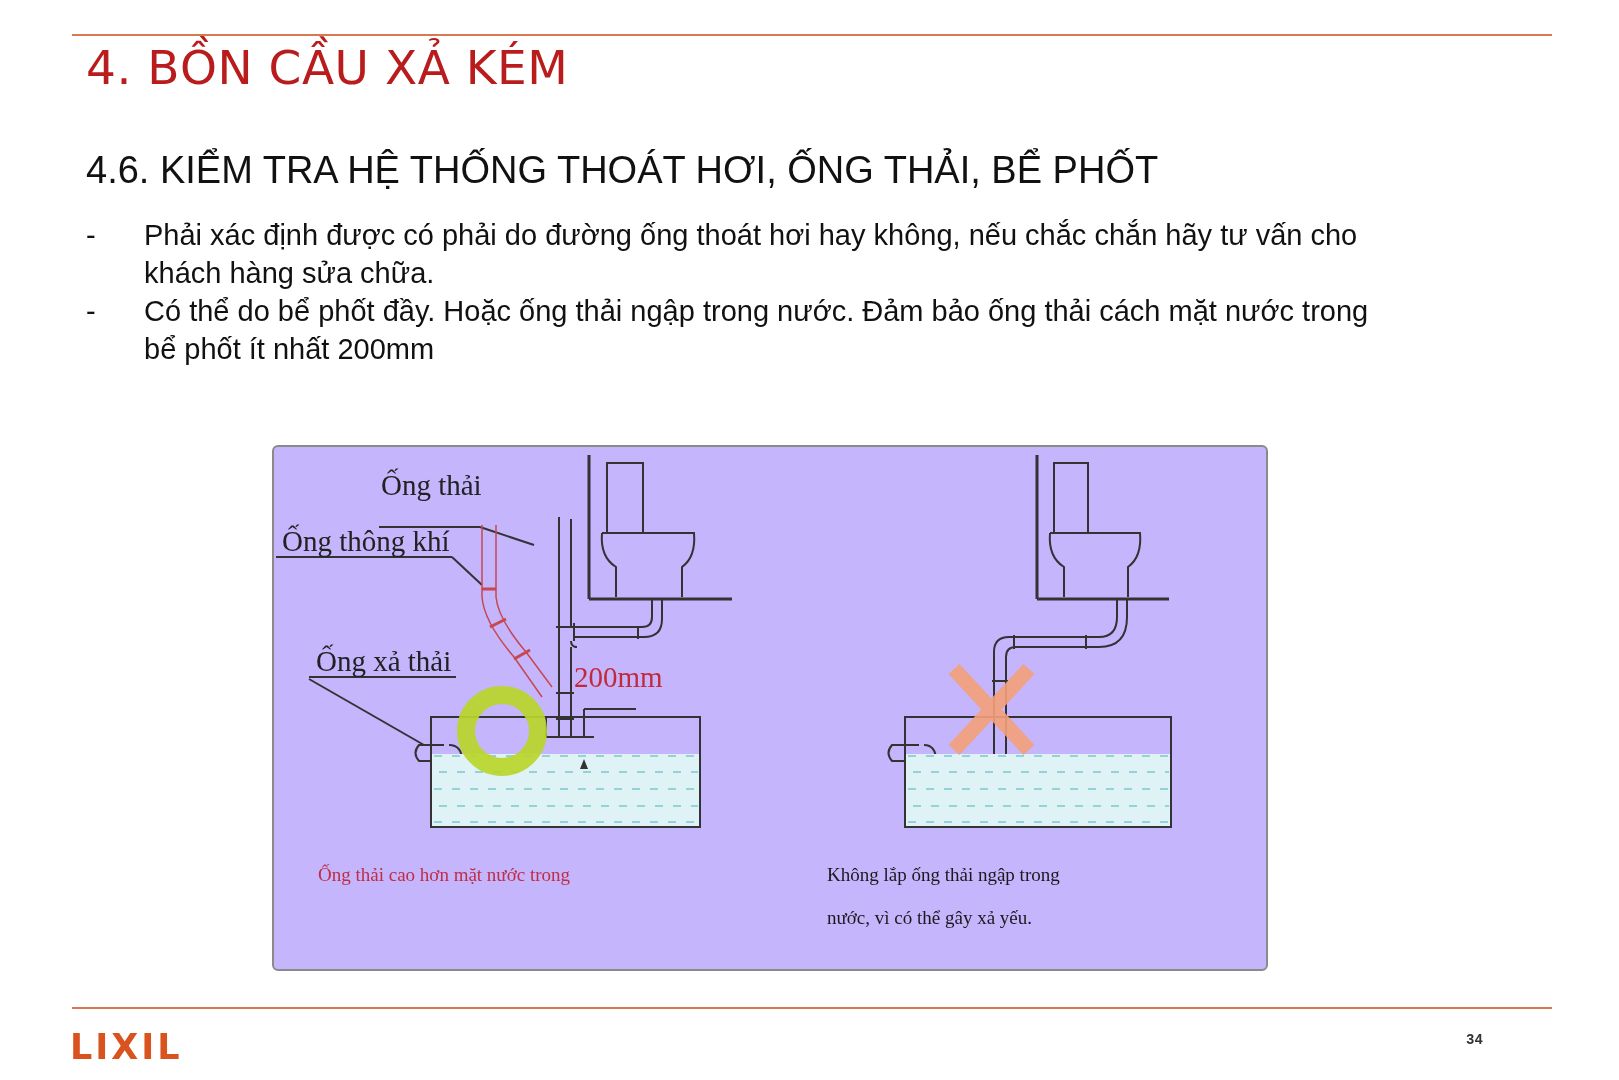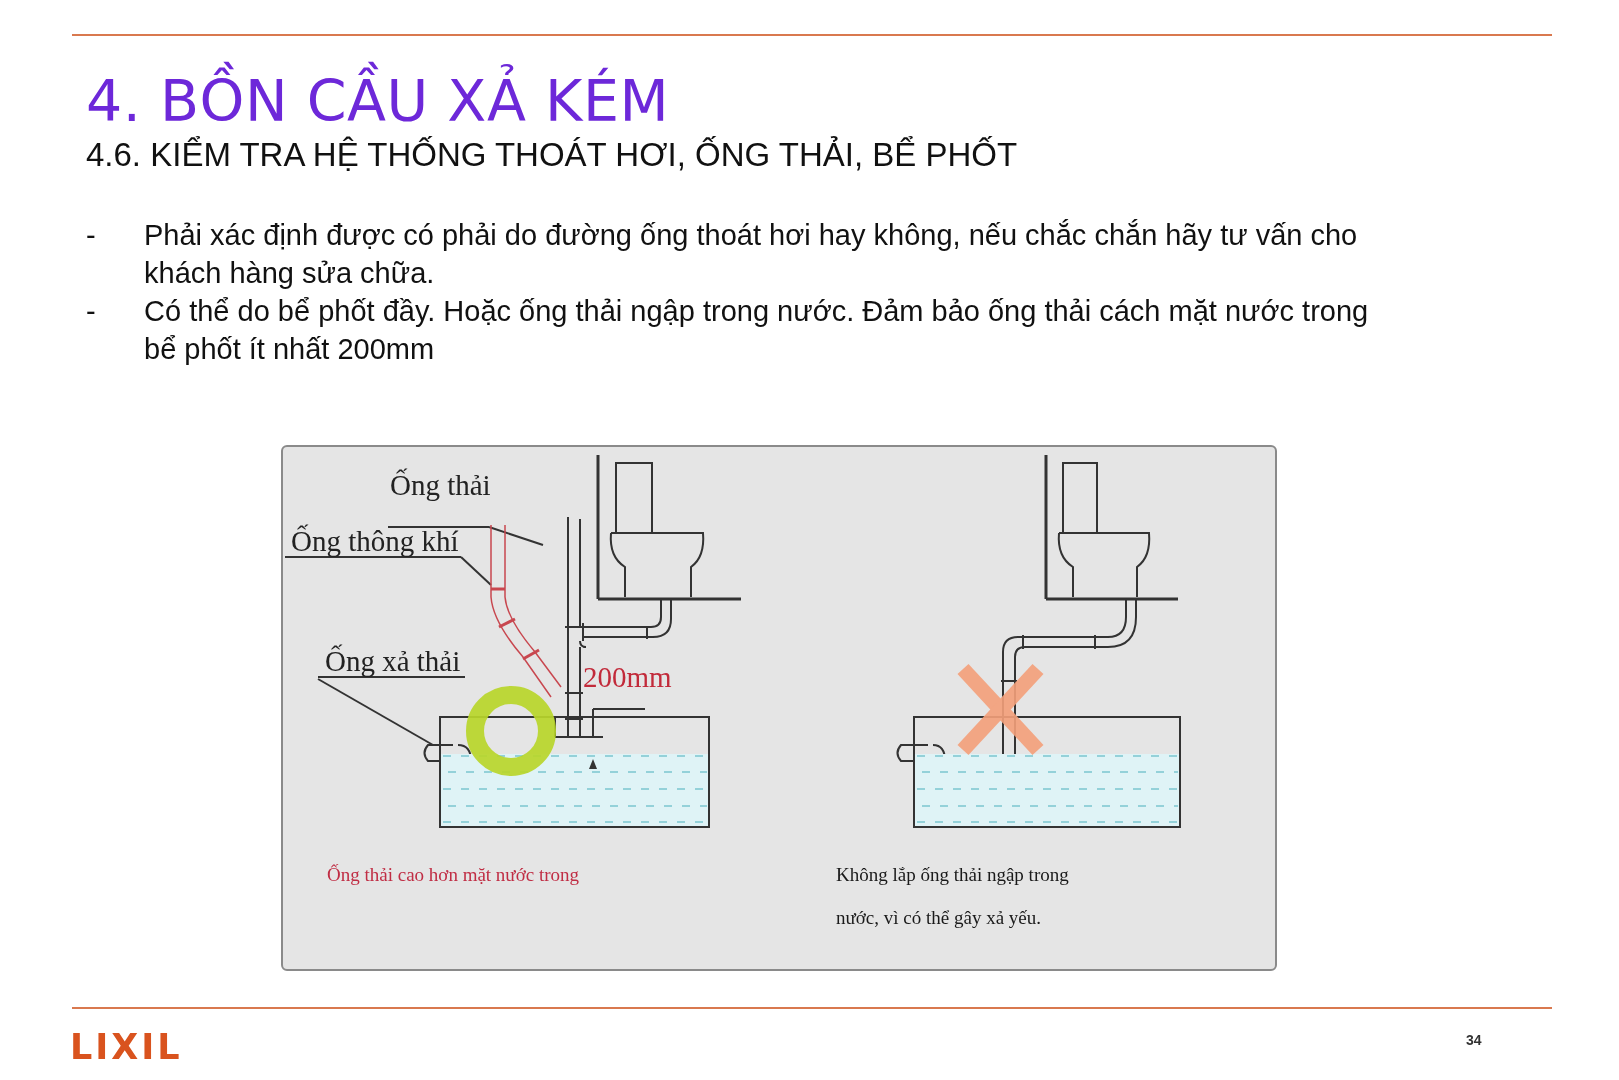--- a/index.html
+++ b/index.html
@@ -1,34 +1,34 @@
 <!DOCTYPE html>
 <html><head>
 <meta charset="utf-8">
 <style>
   html, body { margin:0; padding:0; background:#ffffff; }
   body { width:1619px; height:1080px; position:relative; overflow:hidden; font-family:"Liberation Sans", sans-serif; }
   .rule { position:absolute; left:72px; width:1480px; height:2px; background:#d9794f; }
   .rule.top { top:34px; }
   .rule.bottom { top:1007px; }
-  .title { position:absolute; left:86px; top:68px; font-size:57px; color:#6d28d9; font-family:"DejaVu Sans", sans-serif; letter-spacing:0.5px; font-weight:normal; }
-  .subtitle { position:absolute; left:86px; top:136px; font-size:33px; color:#111; font-family:"Liberation Sans", sans-serif; }
+  .title { position:absolute; left:86px; top:40px; font-size:47px; color:#b91c1c; font-family:"DejaVu Sans", sans-serif; letter-spacing:0.5px; font-weight:normal; }
+  .subtitle { position:absolute; left:86px; top:149px; font-size:38px; color:#111; font-family:"Liberation Sans", sans-serif; }
   .bullets { position:absolute; left:86px; top:216px; width:1320px; }
   .bullet { display:flex; font-size:29px; line-height:38px; color:#111; }
   .bullet .dash { width:58px; flex:none; }
   .bullet .txt { flex:1; }
-  .figure { position:absolute; left:272px; top:445px; width:992px; height:522px; border:2px solid #8a8a8a; border-radius:6px; background:#e5e5e5;margin-left:9px; }
+  .figure { position:absolute; left:272px; top:445px; width:992px; height:522px; border:2px solid #8a8a8a; border-radius:6px; background:#c4b5fd; }
   .figure svg { position:absolute; left:0; top:0; }
   .lbl { position:absolute; font-family:"Liberation Serif", serif; color:#222; font-size:29px; }
   .lbl.red { color:#c22a3a; }
   .caption { position:absolute; font-family:"Liberation Serif", serif; font-size:19px; line-height:43px; }
   .caption.red { color:#c02d44; }
   .caption.black { color:#1a1a1a; }
   .logo { position:absolute; left:70px; top:1027px; font-family:"DejaVu Sans", sans-serif; font-weight:bold; color:#d9531e; font-size:35px; letter-spacing:3px; }
-  .pagenum { position:absolute; left:1466px; top:1032px; font-size:14px; color:#333; font-weight:bold; }
+  .pagenum { position:absolute; left:1466px; top:1032px; font-size:14px; color:#333; font-weight:bold;font-family:Liberation Mono, monospace; }
 </style>
 </head>
 <body>
 
 <div class="rule top"></div>
 <h1 class="title" style="margin:0">4. BỒN CẦU XẢ KÉM</h1>
 <div class="subtitle">4.6. KIỂM TRA HỆ THỐNG THOÁT HƠI, ỐNG THẢI, BỂ PHỐT</div>
 
 <div class="bullets">
   <div class="bullet">

